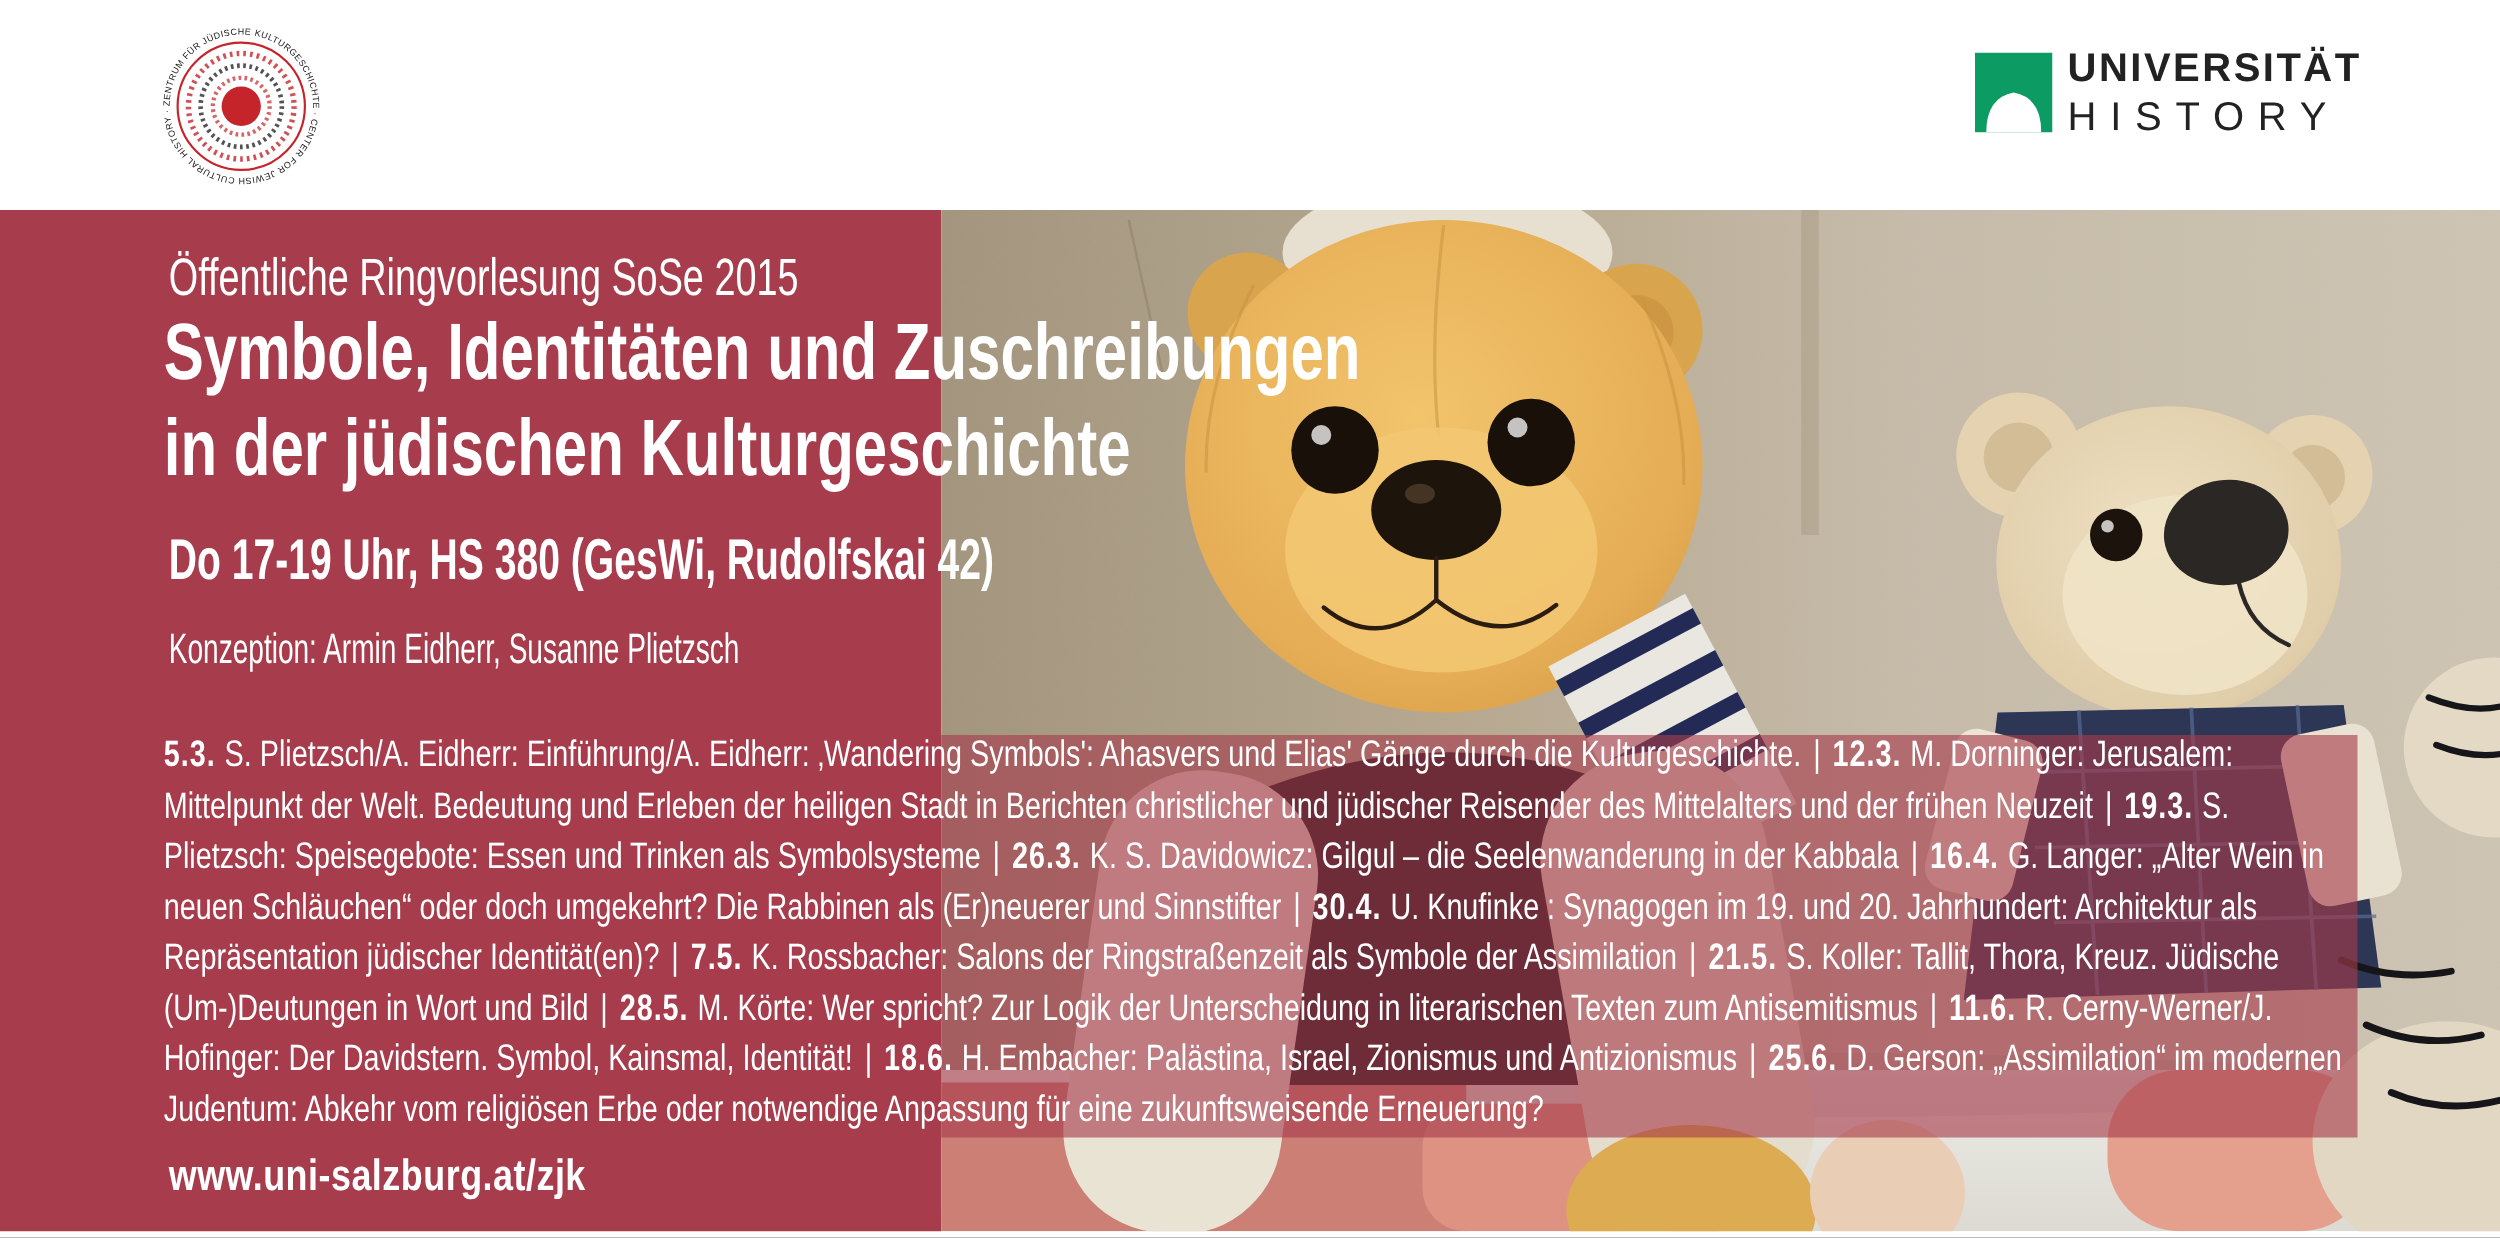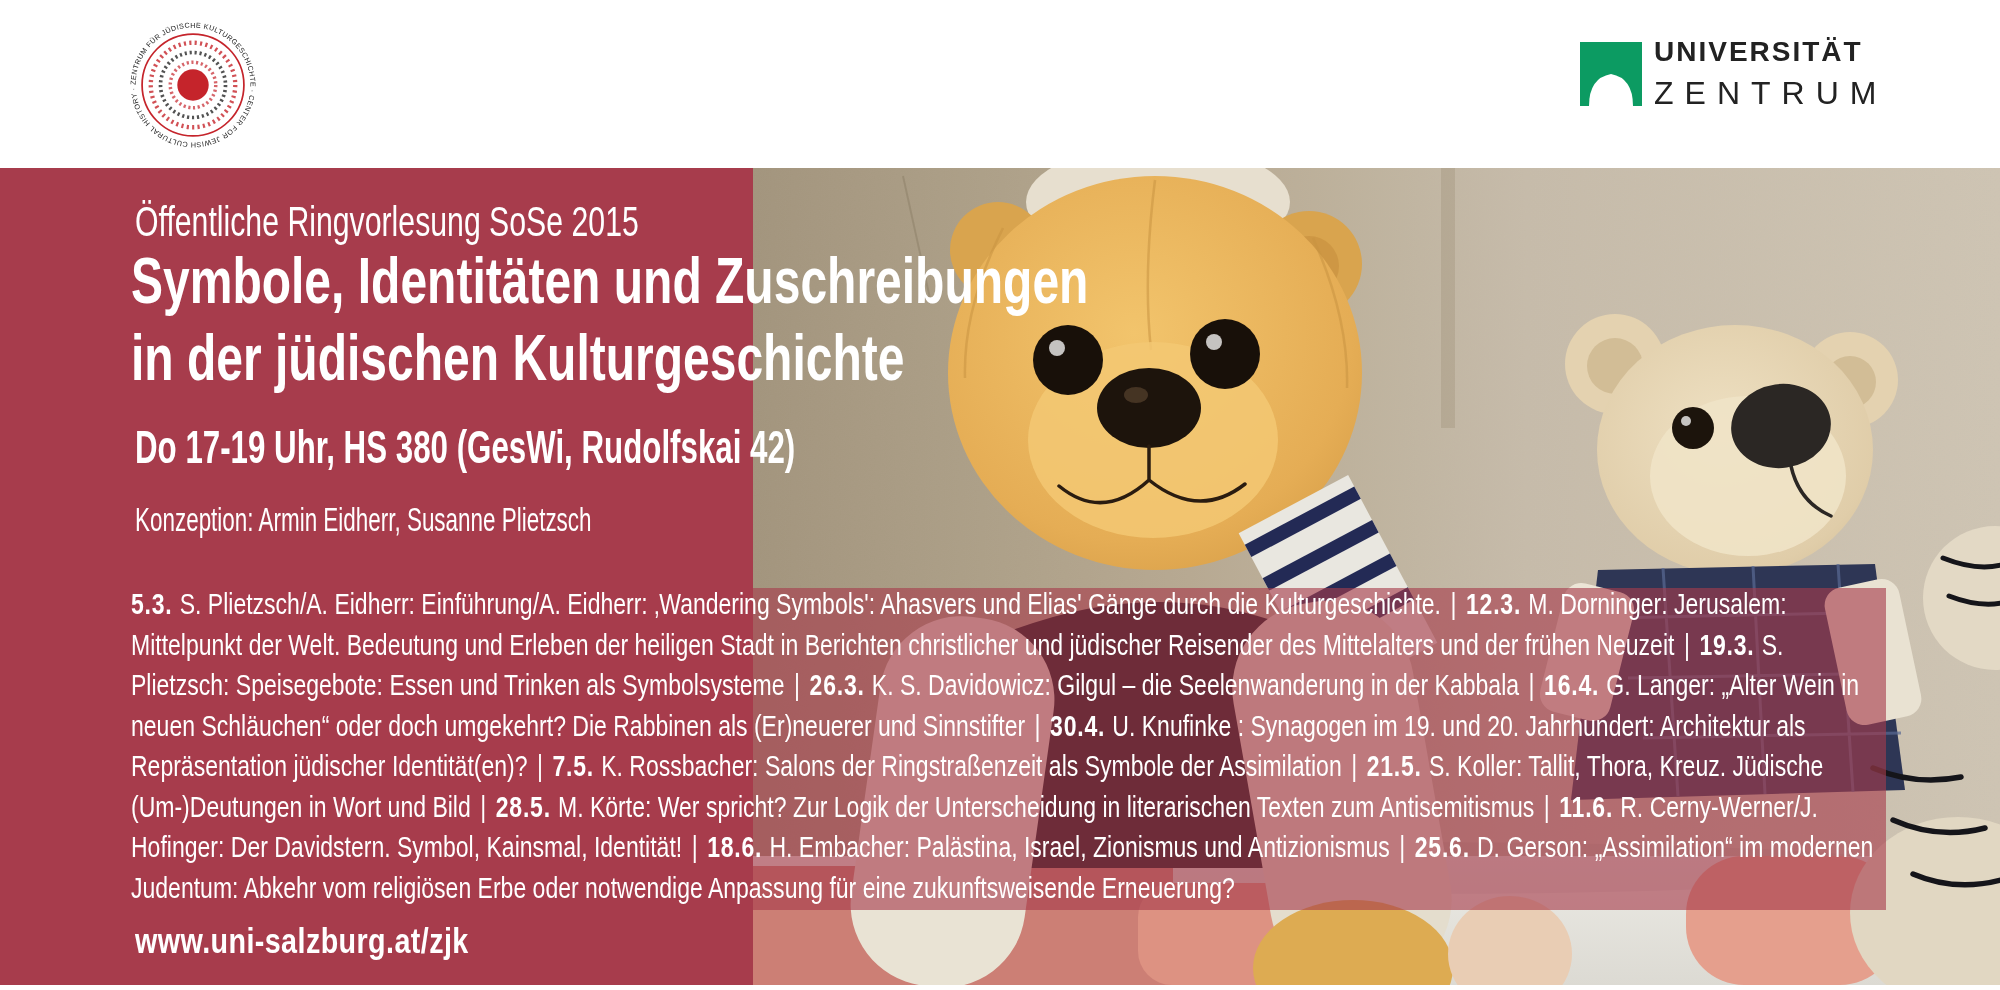--- a/index.html
+++ b/index.html
@@ -9,21 +9,21 @@
   }
   .abs{position:absolute;}
   
   #header{left:0;top:0;width:2000px;height:168px;background:#fff;z-index:6;}
   #zjk-logo{left:128px;top:20px;width:130px;height:130px;}
   #org-name{
     left:286px;top:48px;font-size:28px;line-height:33px;color:var(--org-text,#3a3a3a);
     white-space:pre-line;letter-spacing:.2px;
   }
   #uni-logo-mark{left:1580px;top:42px;width:62px;height:64px;}
-  #uni-word-1{left:1654px;top:36px;font-size:28px;font-weight:bold;letter-spacing:2px;color:var(--wordmark-text,#222);}
+  #uni-word-1{left:1654px;top:36px;font-size:32px;font-weight:bold;letter-spacing:2px;color:var(--wordmark-text,#222);}
   #uni-word-2{left:1654px;top:75px;font-size:32px;font-weight:normal;letter-spacing:11px;color:var(--wordmark-text,#222);}
   
   #photo{left:753px;top:168px;width:1247px;height:817px;z-index:1;}
   #red-panel{left:0;top:168px;width:753px;height:817px;background:var(--panel-red,#a73c4c);z-index:2;}
   #overlay-band{left:753px;top:588px;width:1133px;height:322px;background:var(--overlay-red,rgba(167,60,76,0.62));z-index:3;}
   
   .ptext{color:var(--text-white,#fff);transform-origin:0 0;z-index:5;}
   #eyebrow{left:135px;top:198px;font-size:42px;transform:scaleX(.72);white-space:nowrap;}
   #title{left:131px;top:243px;font-size:64px;font-weight:bold;line-height:77px;transform:scaleX(.75);white-space:pre-line;}
   #info-line{left:135px;top:420px;font-size:46px;font-weight:bold;transform:scaleX(.68);white-space:nowrap;}
@@ -54,21 +54,21 @@
       <circle cx="60" cy="60" r="21" fill="none" stroke="#c5242b" stroke-width="3.2" stroke-dasharray="2 2.4" opacity=".7"></circle>
       <circle cx="60" cy="60" r="14.5" fill="#c5242b"></circle>
     </svg>
 
 
     <svg id="uni-logo-mark" class="abs" viewBox="0 0 62 64">
       <rect width="62" height="64" fill="var(--uni-green,#0c9b62)"></rect>
       <path d="M9,64 Q9,36 31,32 Q53,36 53,64 Z" fill="#ffffff"></path>
     </svg>
     <div id="uni-word-1" class="abs">UNIVERSITÄT</div>
-    <div id="uni-word-2" class="abs">ZENTRUM</div>
+    <div id="uni-word-2" class="abs">HISTORY</div>
   </div>
 
   <svg id="photo" class="abs" viewBox="0 0 1247 817" preserveAspectRatio="none">
     <defs>
       <linearGradient id="wallGrad" x1="0" y1="0" x2="1" y2="0">
         <stop offset="0" stop-color="#a2947c"></stop>
         <stop offset="0.35" stop-color="#b7a991"></stop>
         <stop offset="0.62" stop-color="#c7bcaa"></stop>
         <stop offset="1" stop-color="#cfc5b4"></stop>
       </linearGradient>

